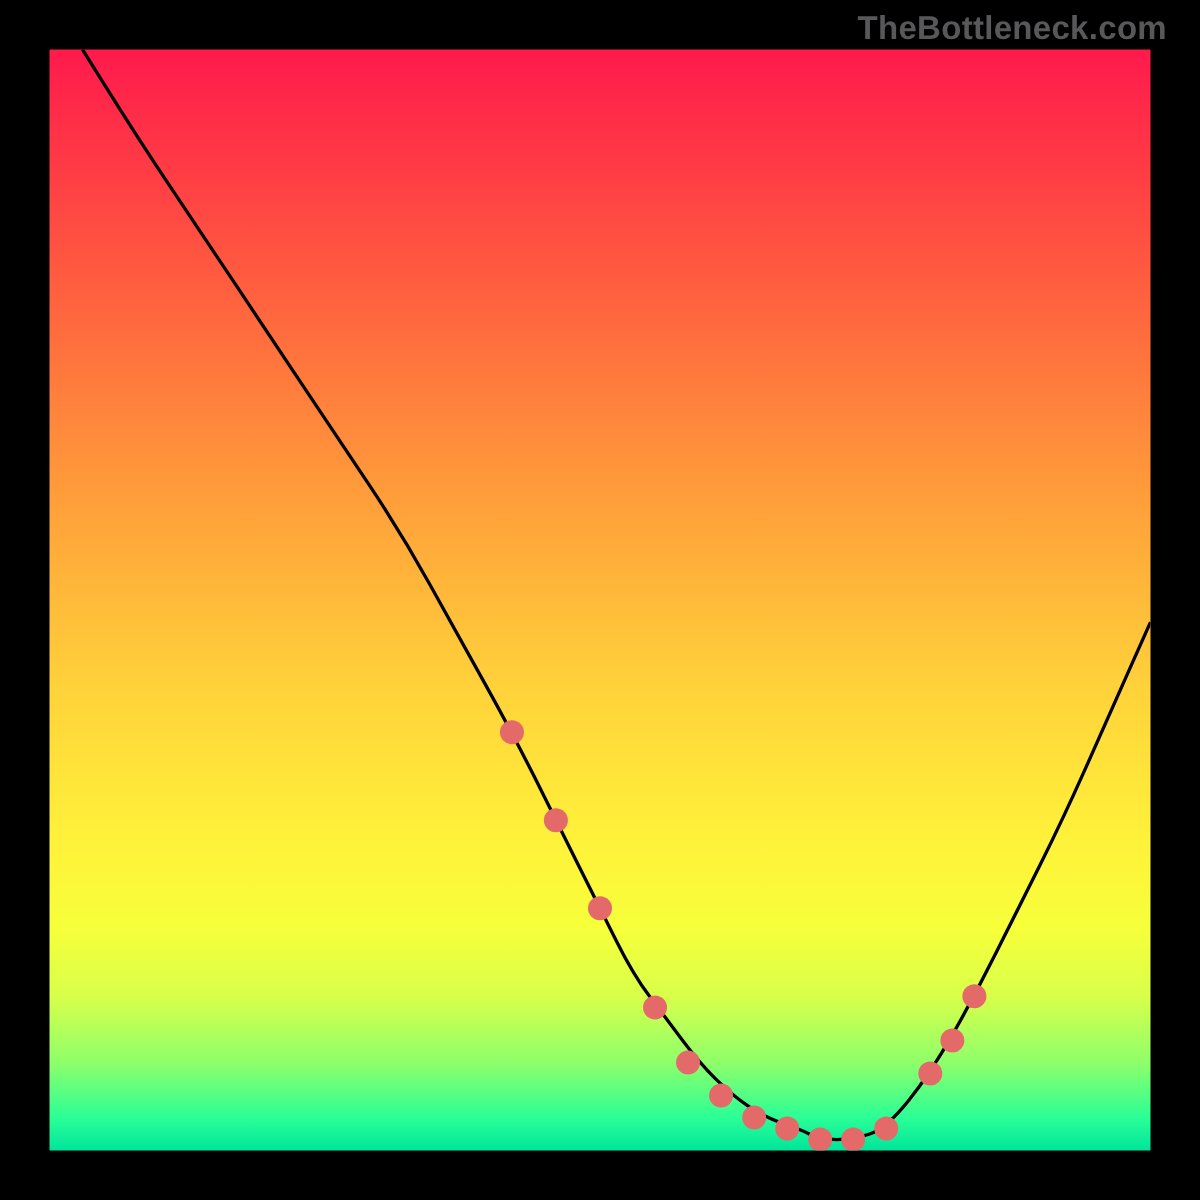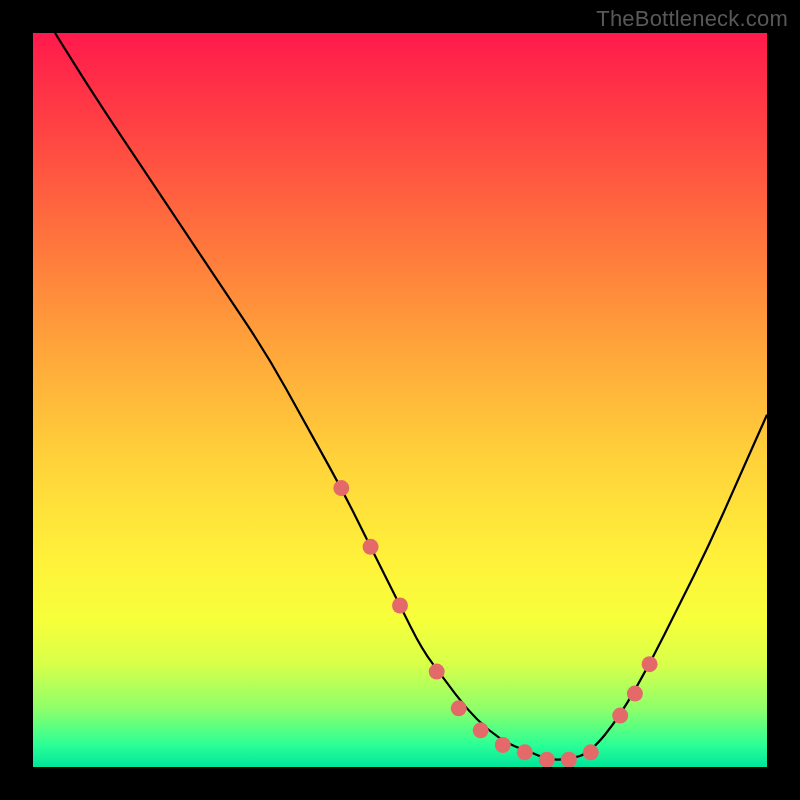--- a/index.html
+++ b/index.html
@@ -41,26 +41,27 @@
   svg.curve {
     position: absolute;
     left: 0;
     top: 0;
     width: 734px;
     height: 734px;
   }
   .watermark {
     position: absolute;
     top: 6px;
-    right: 12px;
+    right: 22px;
     font-family: Arial, Helvetica, sans-serif;
     font-size: 22px;
     color: #58585a;
     letter-spacing: 0.2px;
     user-select: none;
+    font-weight: bold;
   }
 </style>
 </head>
 <body>
 
 <div class="stage">
   <div class="plot-area">
     <svg class="curve" viewBox="0 0 734 734" preserveAspectRatio="none">
       <path id="curve-path" fill="none" stroke="#000000" stroke-width="2.2" d="M 22.0 0.0 Q 22.0 0.0 40.4 29.4 Q 58.7 58.7 80.7 91.8 Q 102.8 124.8 124.8 157.8 Q 146.8 190.8 168.8 223.9 Q 190.8 256.9 212.9 289.9 Q 234.9 323.0 253.2 356.0 Q 271.6 389.0 289.9 422.1 Q 308.3 455.1 323.0 484.4 Q 337.6 513.8 352.3 543.2 Q 367.0 572.5 378.0 594.5 Q 389.0 616.6 400.0 631.2 Q 411.0 645.9 422.1 660.6 Q 433.1 675.3 444.1 686.3 Q 455.1 697.3 466.1 704.6 Q 477.1 712.0 488.1 715.7 Q 499.1 719.3 506.5 723.0 Q 513.8 726.7 524.8 726.7 Q 535.8 726.7 546.8 723.0 Q 557.8 719.3 572.5 701.0 Q 587.2 682.6 601.9 656.9 Q 616.6 631.2 631.2 601.9 Q 645.9 572.5 660.6 543.2 Q 675.3 513.8 690.0 480.8 Q 704.6 447.7 719.3 414.7 T 734.0 381.7"></path>
       <g id="points-group">

